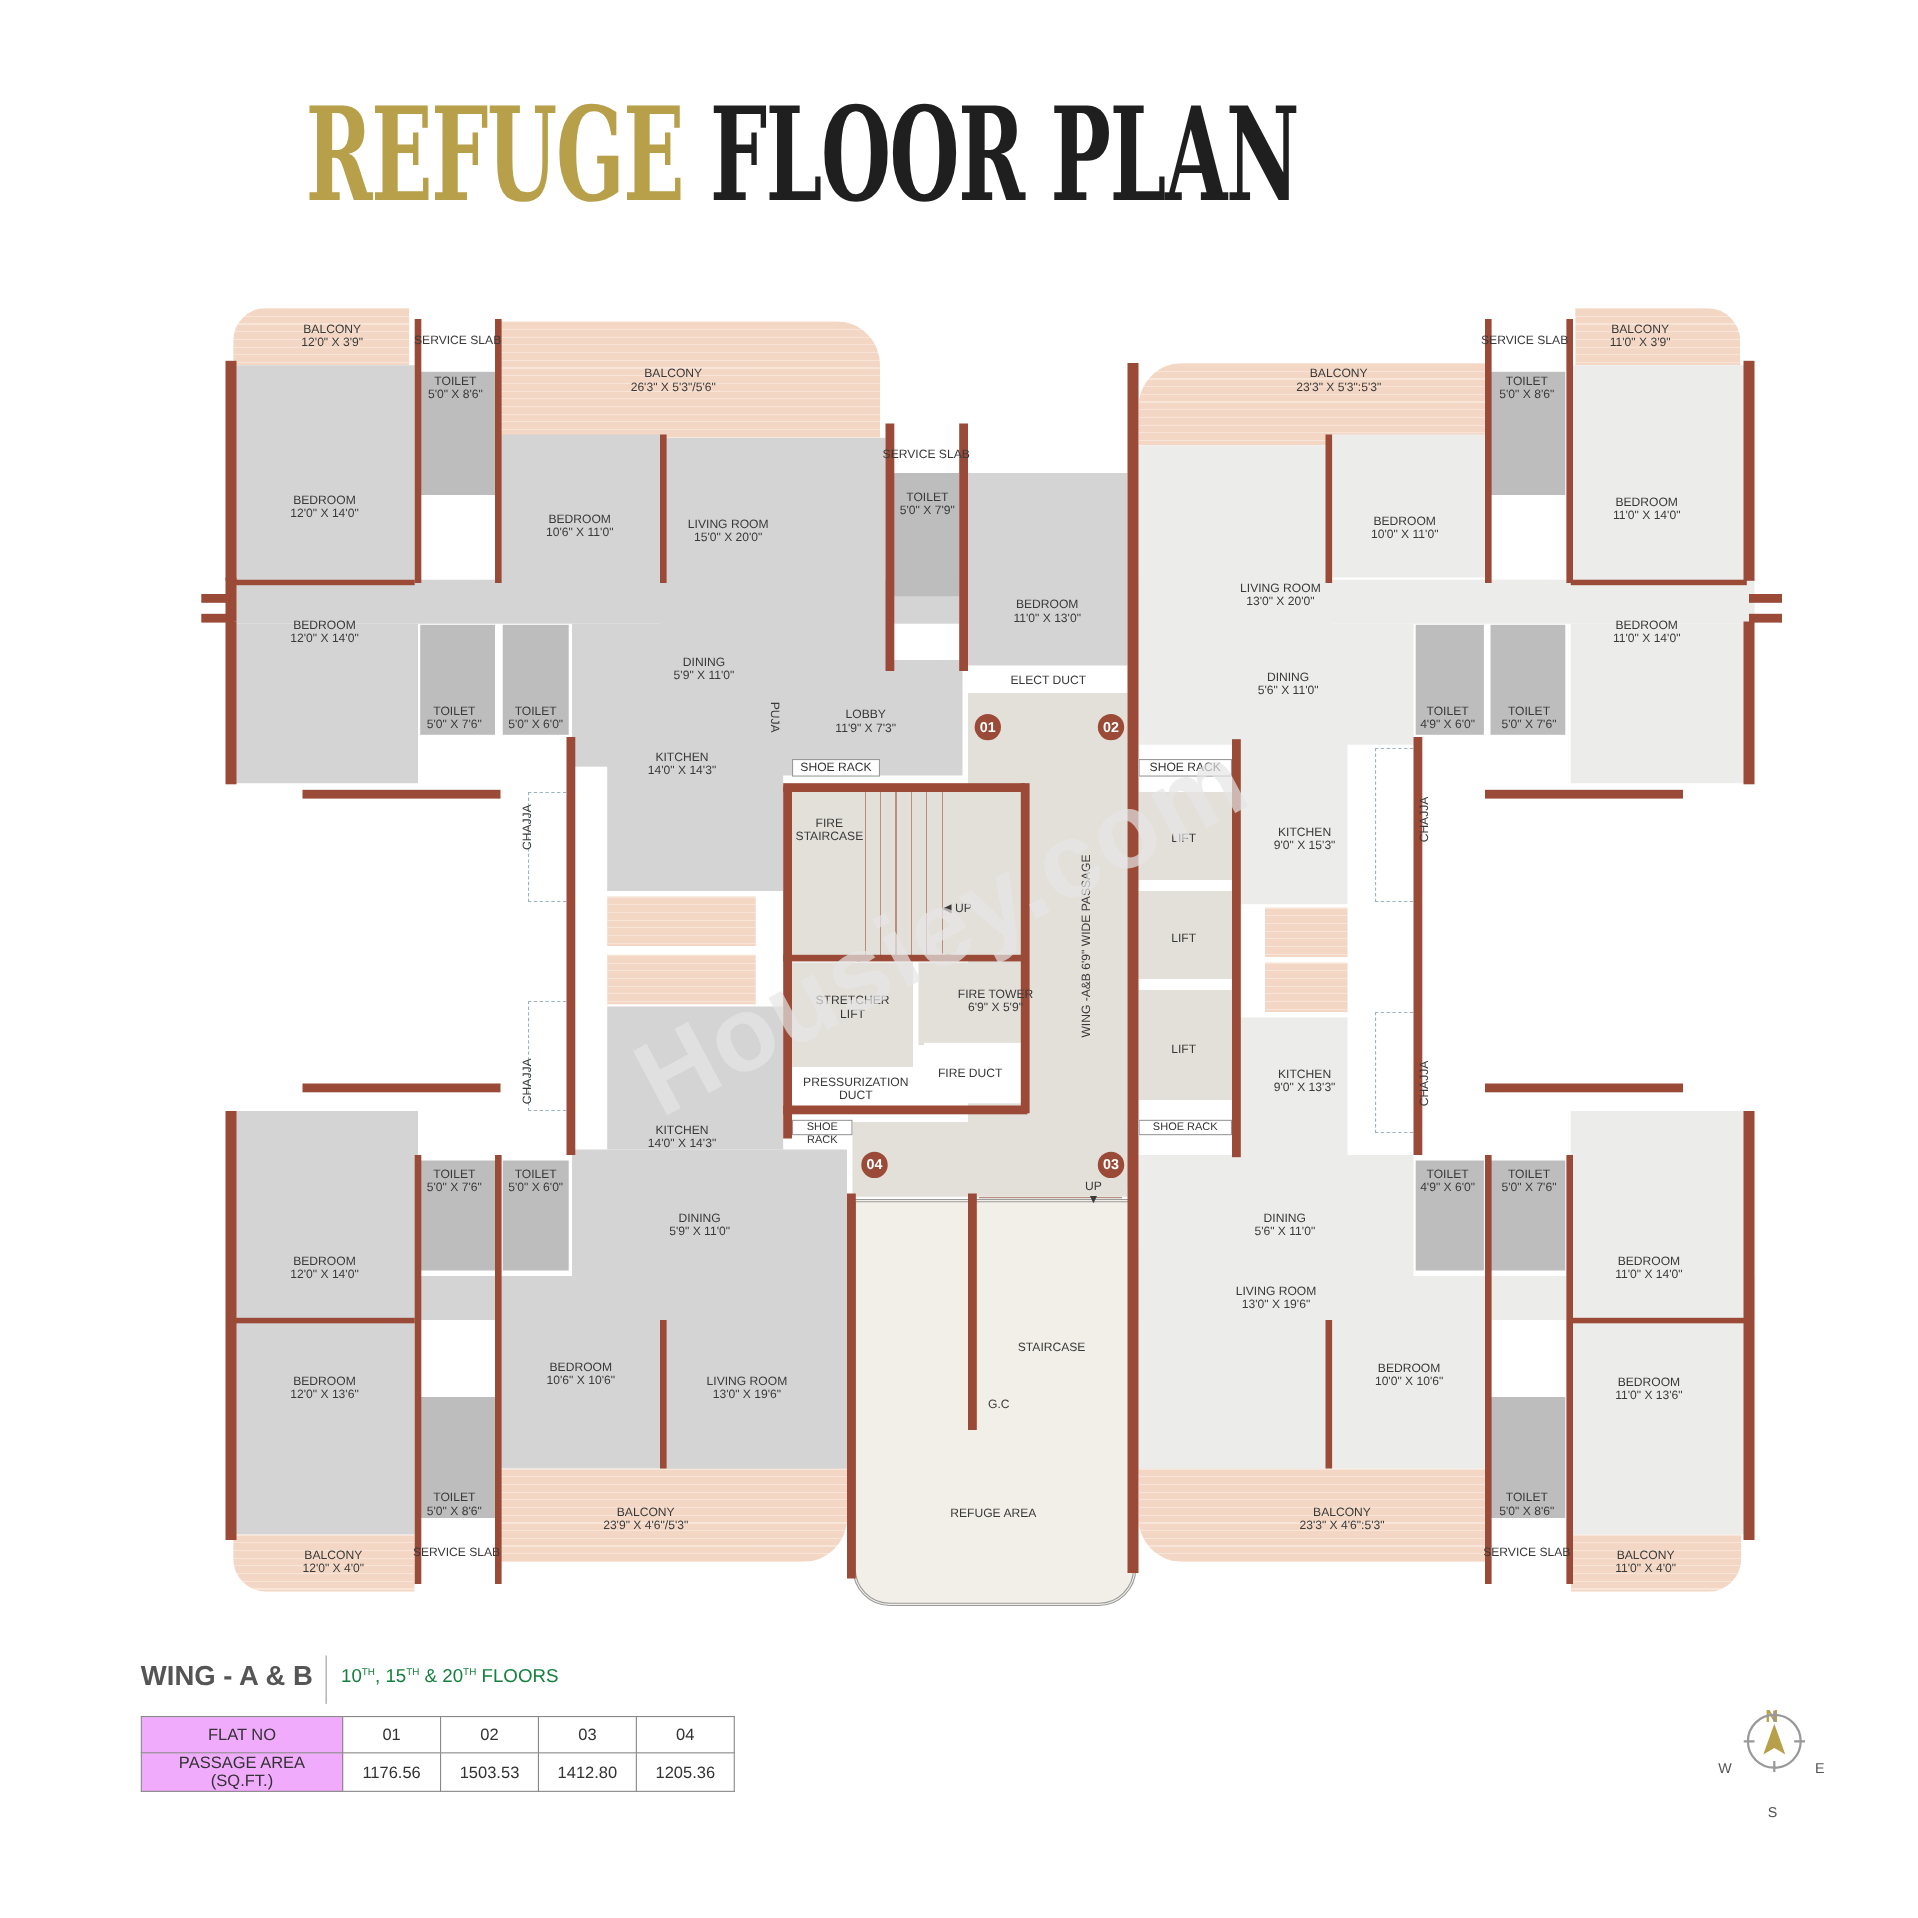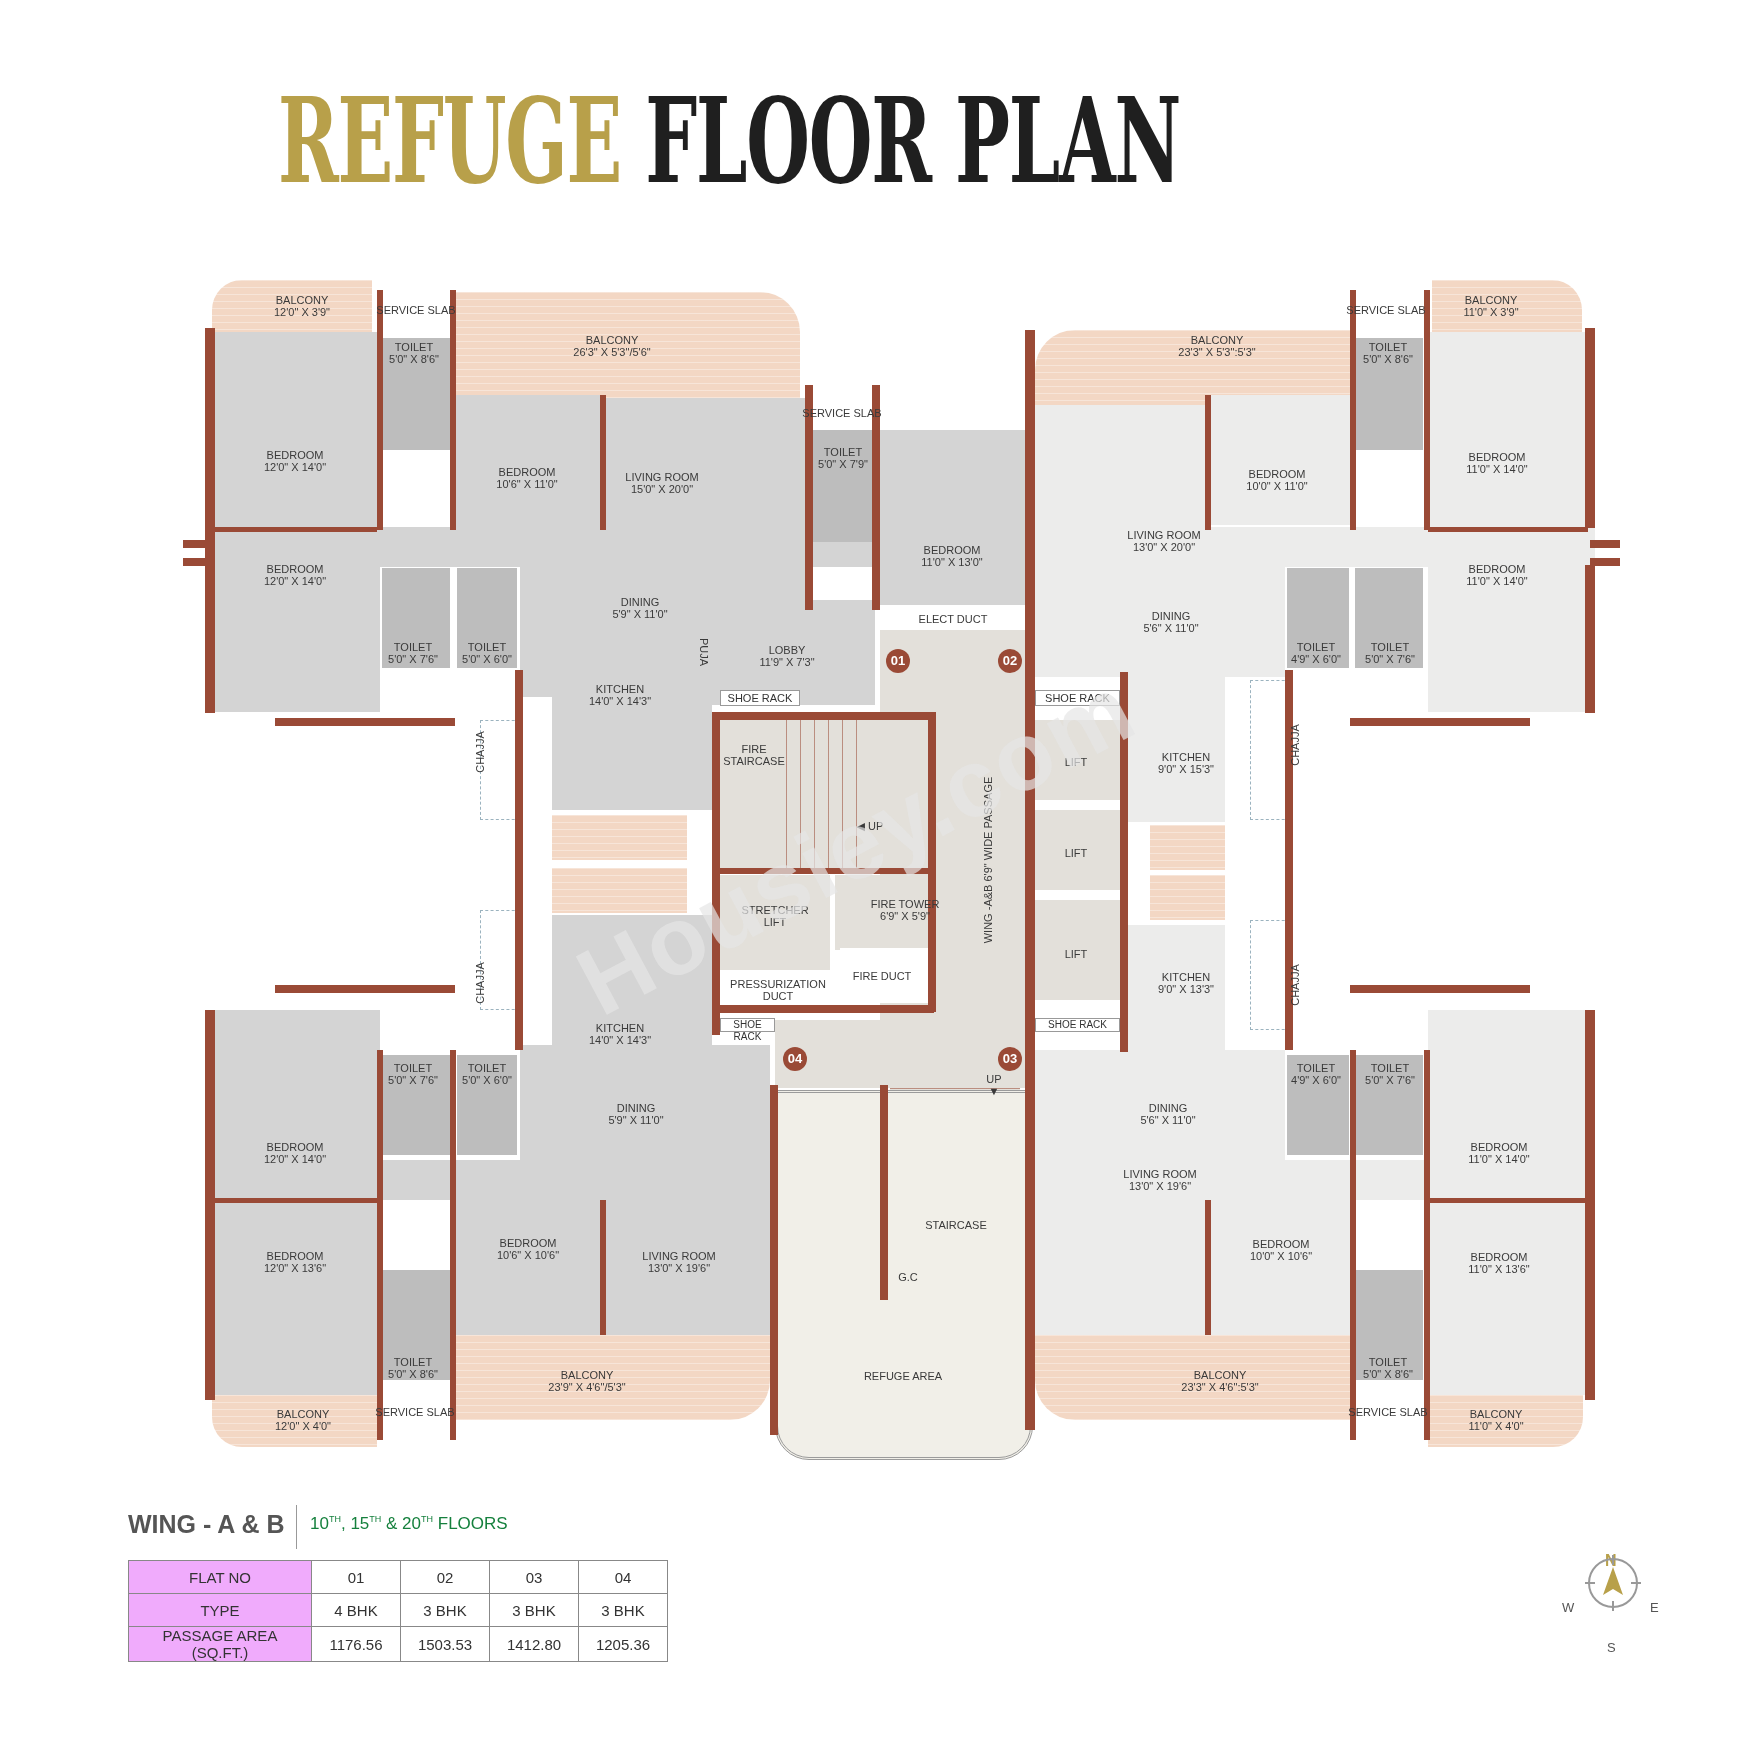--- a/index.html
+++ b/index.html
@@ -427,27 +427,20 @@
 <table class="area">
   <tbody>
       <tr>
     <td class="h">FLAT NO</td>
     <td class="v">01</td>
     <td class="v">02</td>
     <td class="v">03</td>
     <td class="v">04</td>
   </tr>
   <tr>
-    <td class="h">TYPE</td>
-    <td class="v">4 BHK</td>
-    <td class="v">3 BHK</td>
-    <td class="v">3 BHK</td>
-    <td class="v">3 BHK</td>
-  </tr>
-  <tr>
     <td class="h">PASSAGE AREA (SQ.FT.)</td>
     <td class="v">1176.56</td>
     <td class="v">1503.53</td>
     <td class="v">1412.80</td>
     <td class="v">1205.36</td>
   </tr>
 </tbody>
   </table>
 
 <div class="cN">N</div>

